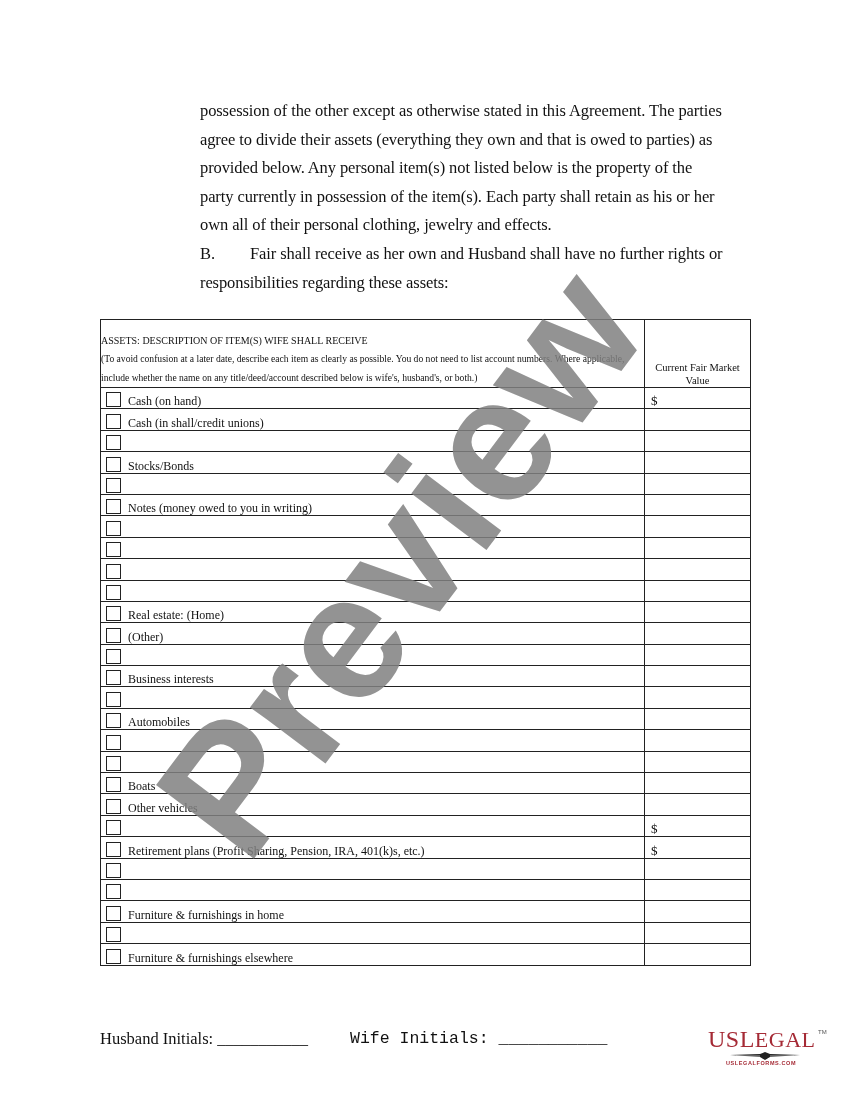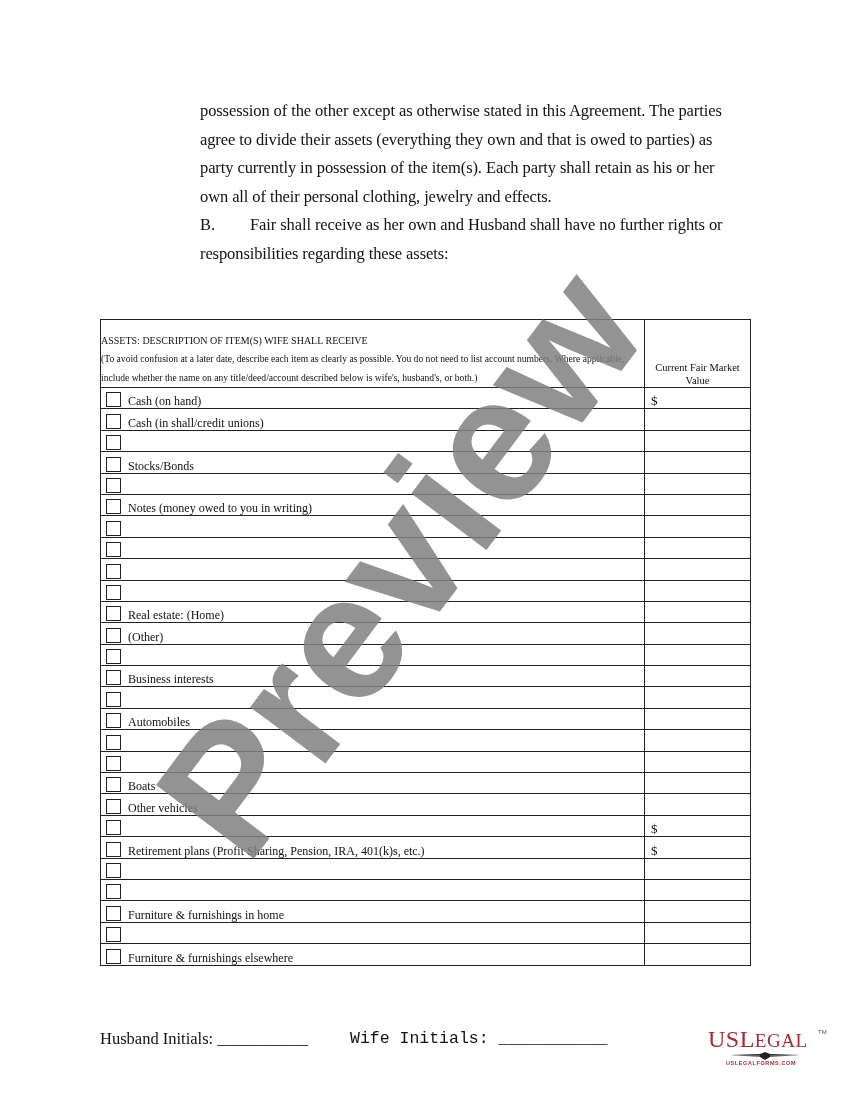--- a/index.html
+++ b/index.html
@@ -46,21 +46,21 @@
     position: absolute; top: 1029px; left: 100px; font-size: 16.5px; white-space: nowrap;
   }
   .footer .wife { position: absolute; left: 250px; top: 0; font-family: Liberation Mono, monospace; }
   .footer .blank { letter-spacing: 0px; }
 
   .logo { position: absolute; left: 708px; top: 1027px; width: 115px; height: 40px; }
   .logo .brand {
     font-family: "Liberation Serif", serif; color: #a52a35; font-size: 24px; line-height: 24px;
     letter-spacing: 0.5px; position: absolute; left: 0; top: 0; white-space: nowrap;
   }
-  .logo .brand .small { font-size: 19px; }
+  .logo .brand .small { font-size: 22px; }
   .logo .tm { font-size: 6px; position: absolute; left: 110px; top: 2px; color: #555; font-family: "Liberation Sans", sans-serif; }
   .logo .wings { position: absolute; left: 22px; top: 25px; width: 70px; height: 8px; }
   .logo .url {
     position: absolute; left: 18px; top: 33px; font-family: "Liberation Sans", sans-serif;
     font-size: 5.5px; color: #a52a35; font-weight: bold; letter-spacing: 0.6px;
   }
 
   .watermark {
     position: absolute; left: 150px; top: 560px; transform: translate(0,0) rotate(-53deg);
     transform-origin: center center; font-family: "Liberation Sans", "DejaVu Sans", sans-serif;
@@ -69,20 +69,21 @@
   }
 </style>
 </head>
 <body>
 
 <div class="page">
 
   <div class="para">
     <span class="line">possession of the other except as otherwise stated in this Agreement.  The parties</span>
     <span class="line">agree to divide their assets (everything they own and that is owed to parties) as</span>
+    <span class="line">provided below.   Any personal item(s) not listed below is the property of the</span>
     <span class="line">party currently in possession of the item(s). Each party shall retain as his or her</span>
     <span class="line">own all of their personal clothing, jewelry and effects.</span>
     <span class="line"><span class="b-label">B.</span><span>Fair shall receive as her own and Husband shall have no further rights or</span></span>
     <span class="line">responsibilities regarding these assets:</span>
   </div>
 
   <table class="assets">
     <colgroup>
         <col class="c1">
         <col class="c2">

